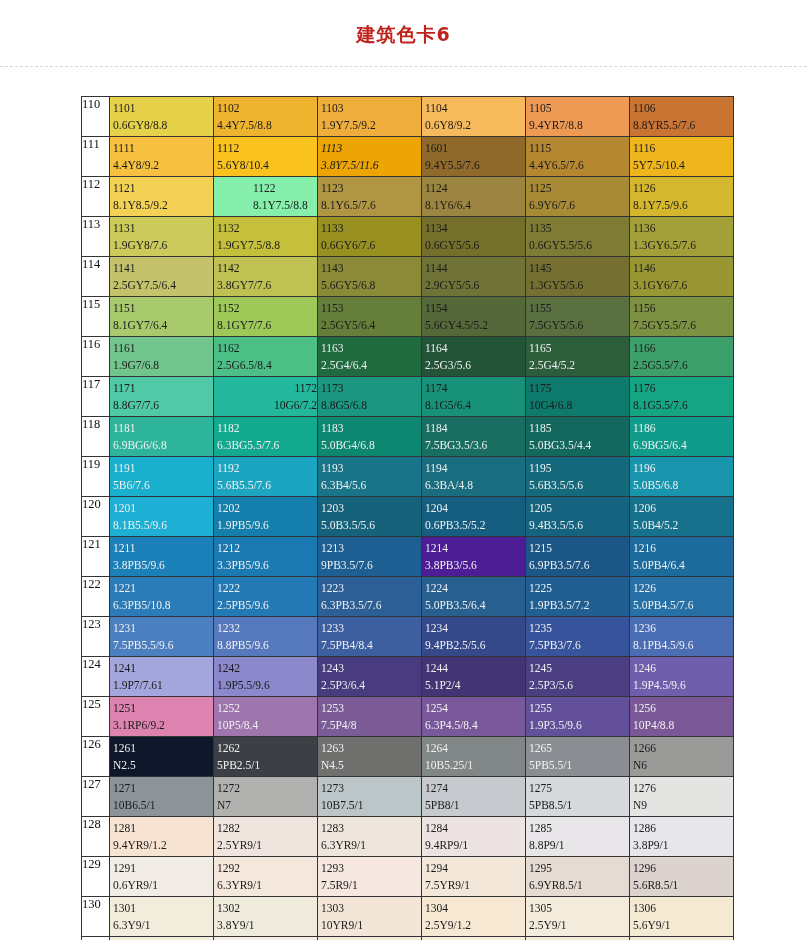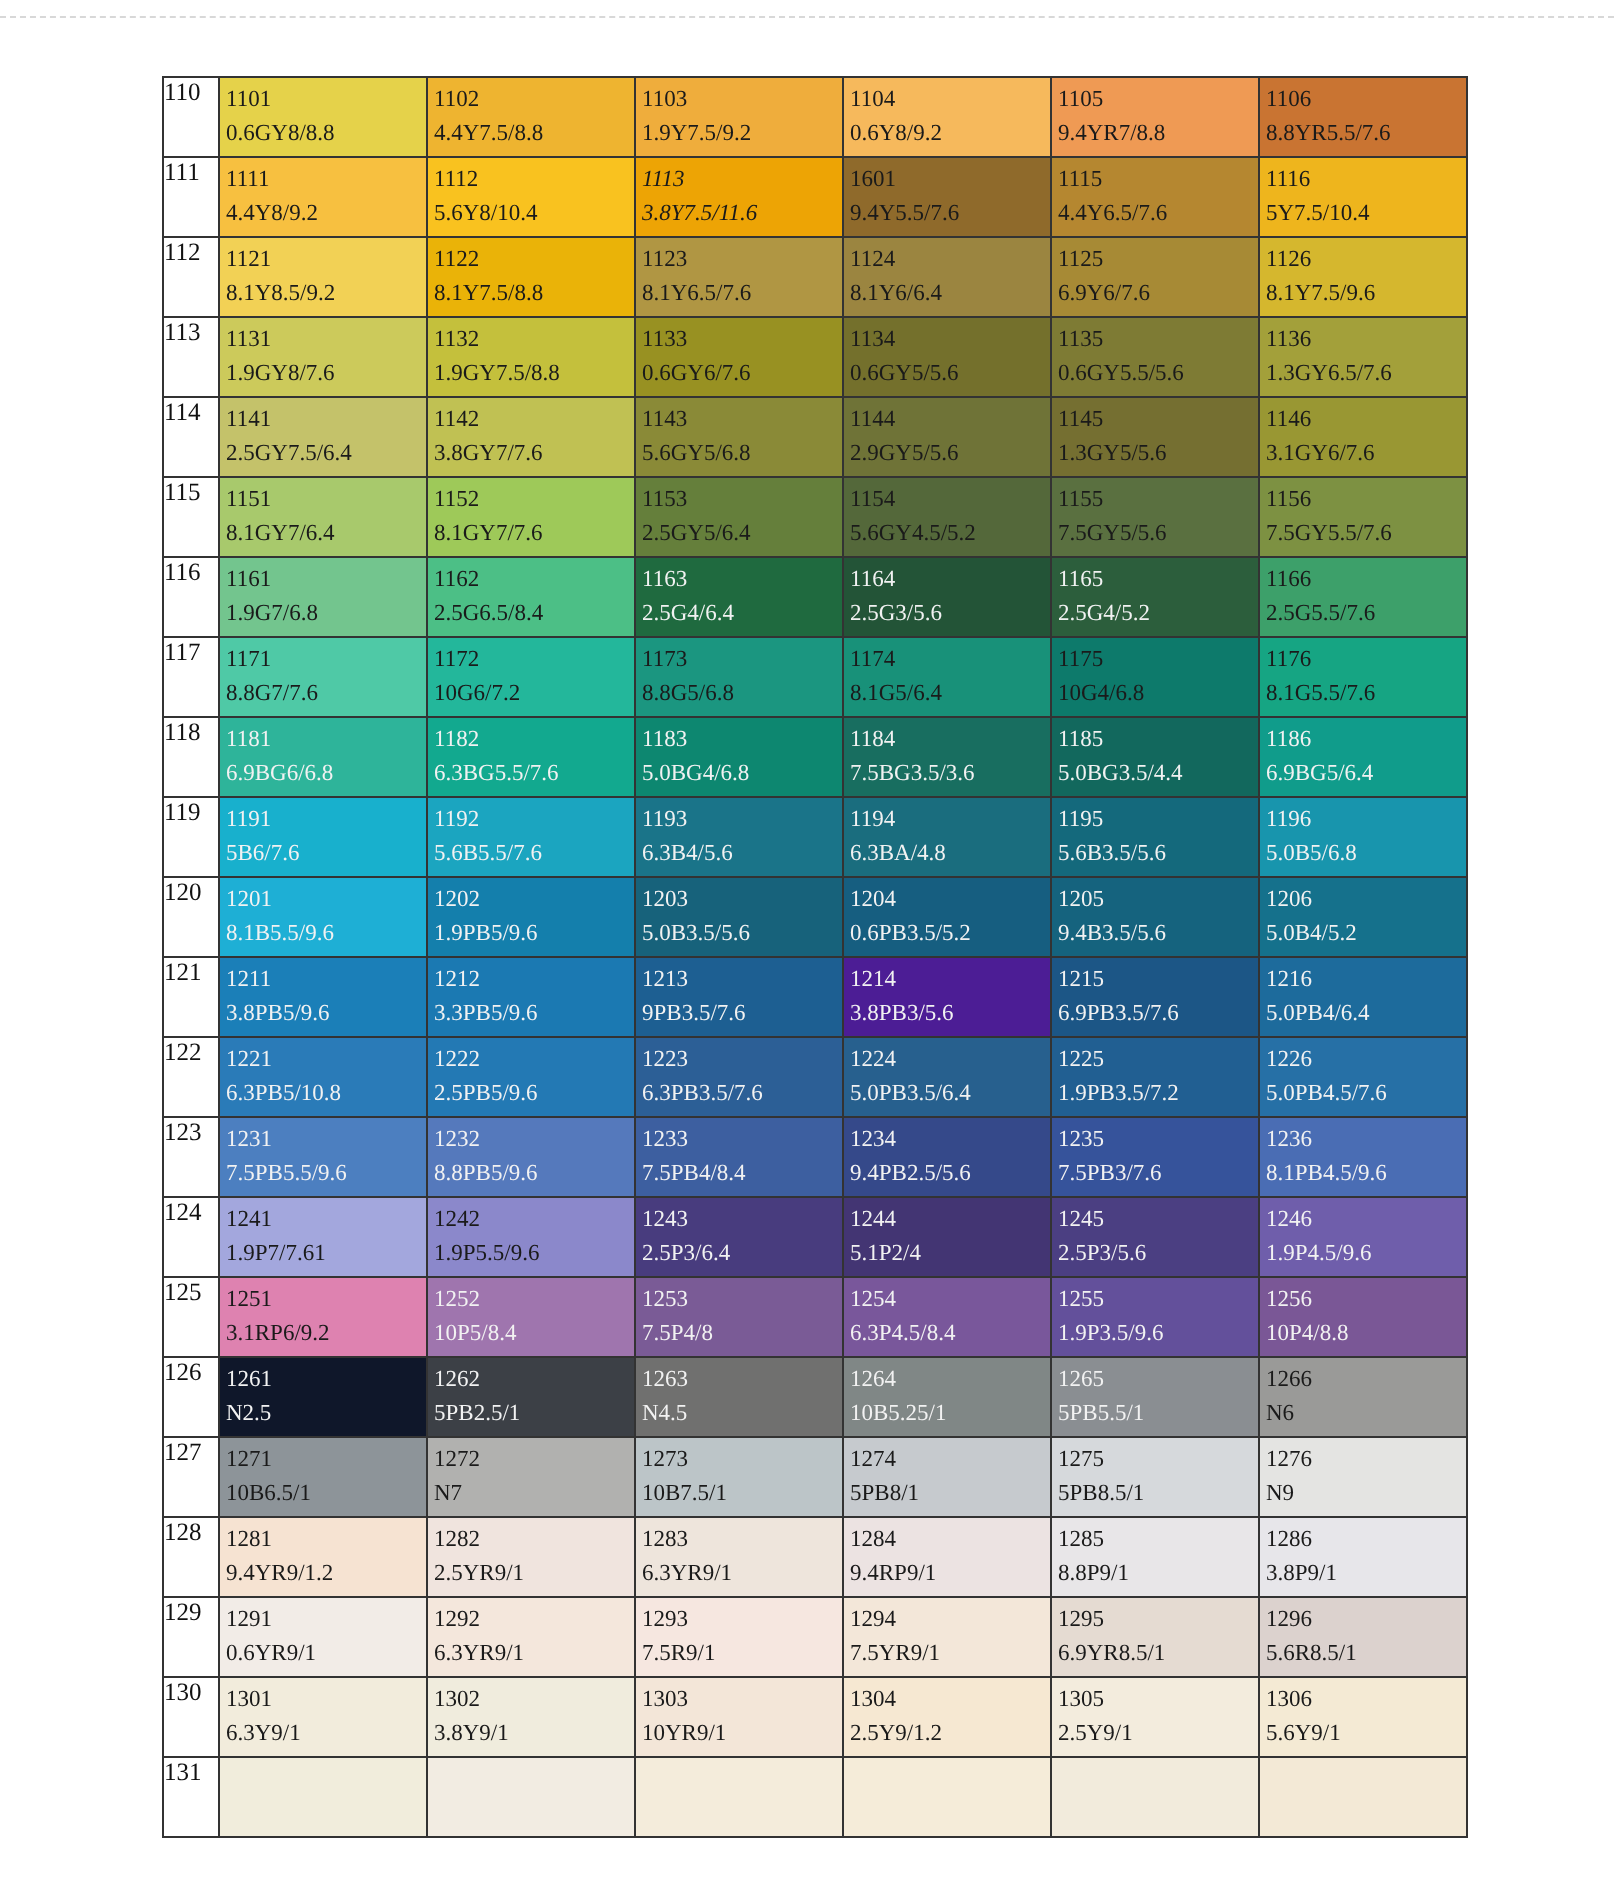--- a/index.html
+++ b/index.html
@@ -67,20 +67,21 @@
   .code{display:block;}
   .munsell{display:block;}
   .dark-text{color:#1a1a1a;}
   .light-text{color:#f2f2f2;}
 </style>
 </head>
 <body>
 
 <div class="page">
 
+  <div class="title">建筑色卡6</div>
   <div class="divider"></div>
 
   <div class="table-wrap">
     <table class="colorcard">
       <tbody id="table-body">
           <tr>
             <td class="rownum">110</td>
             <td class="swatch" style="background: rgb(229, 210, 74);">
               <div class="swatch-inner dark-text">
                 <span class="code">1101</span>
@@ -158,21 +159,21 @@
             </td>
           </tr>
           <tr>
             <td class="rownum">112</td>
             <td class="swatch" style="background: rgb(242, 209, 85);">
               <div class="swatch-inner dark-text">
                 <span class="code">1121</span>
                 <span class="munsell">8.1Y8.5/9.2</span>
               </div>
             </td>
-            <td class="swatch" style="background: #eab308;">
+            <td class="swatch" style="background: #86efac; padding-left: 36px;">
               <div class="swatch-inner dark-text">
                 <span class="code">1122</span>
                 <span class="munsell">8.1Y7.5/8.8</span>
               </div>
             </td>
             <td class="swatch" style="background: rgb(176, 150, 67);">
               <div class="swatch-inner dark-text">
                 <span class="code">1123</span>
                 <span class="munsell">8.1Y6.5/7.6</span>
               </div>
@@ -353,21 +354,21 @@
             </td>
           </tr>
           <tr>
             <td class="rownum">117</td>
             <td class="swatch" style="background: rgb(79, 201, 166);">
               <div class="swatch-inner dark-text">
                 <span class="code">1171</span>
                 <span class="munsell">8.8G7/7.6</span>
               </div>
             </td>
-            <td class="swatch" style="background: rgb(35, 183, 155);">
+            <td class="swatch" style="background: rgb(35, 183, 155); text-align: right;">
               <div class="swatch-inner dark-text">
                 <span class="code">1172</span>
                 <span class="munsell">10G6/7.2</span>
               </div>
             </td>
             <td class="swatch" style="background: rgb(27, 150, 128);">
               <div class="swatch-inner dark-text">
                 <span class="code">1173</span>
                 <span class="munsell">8.8G5/6.8</span>
               </div>

